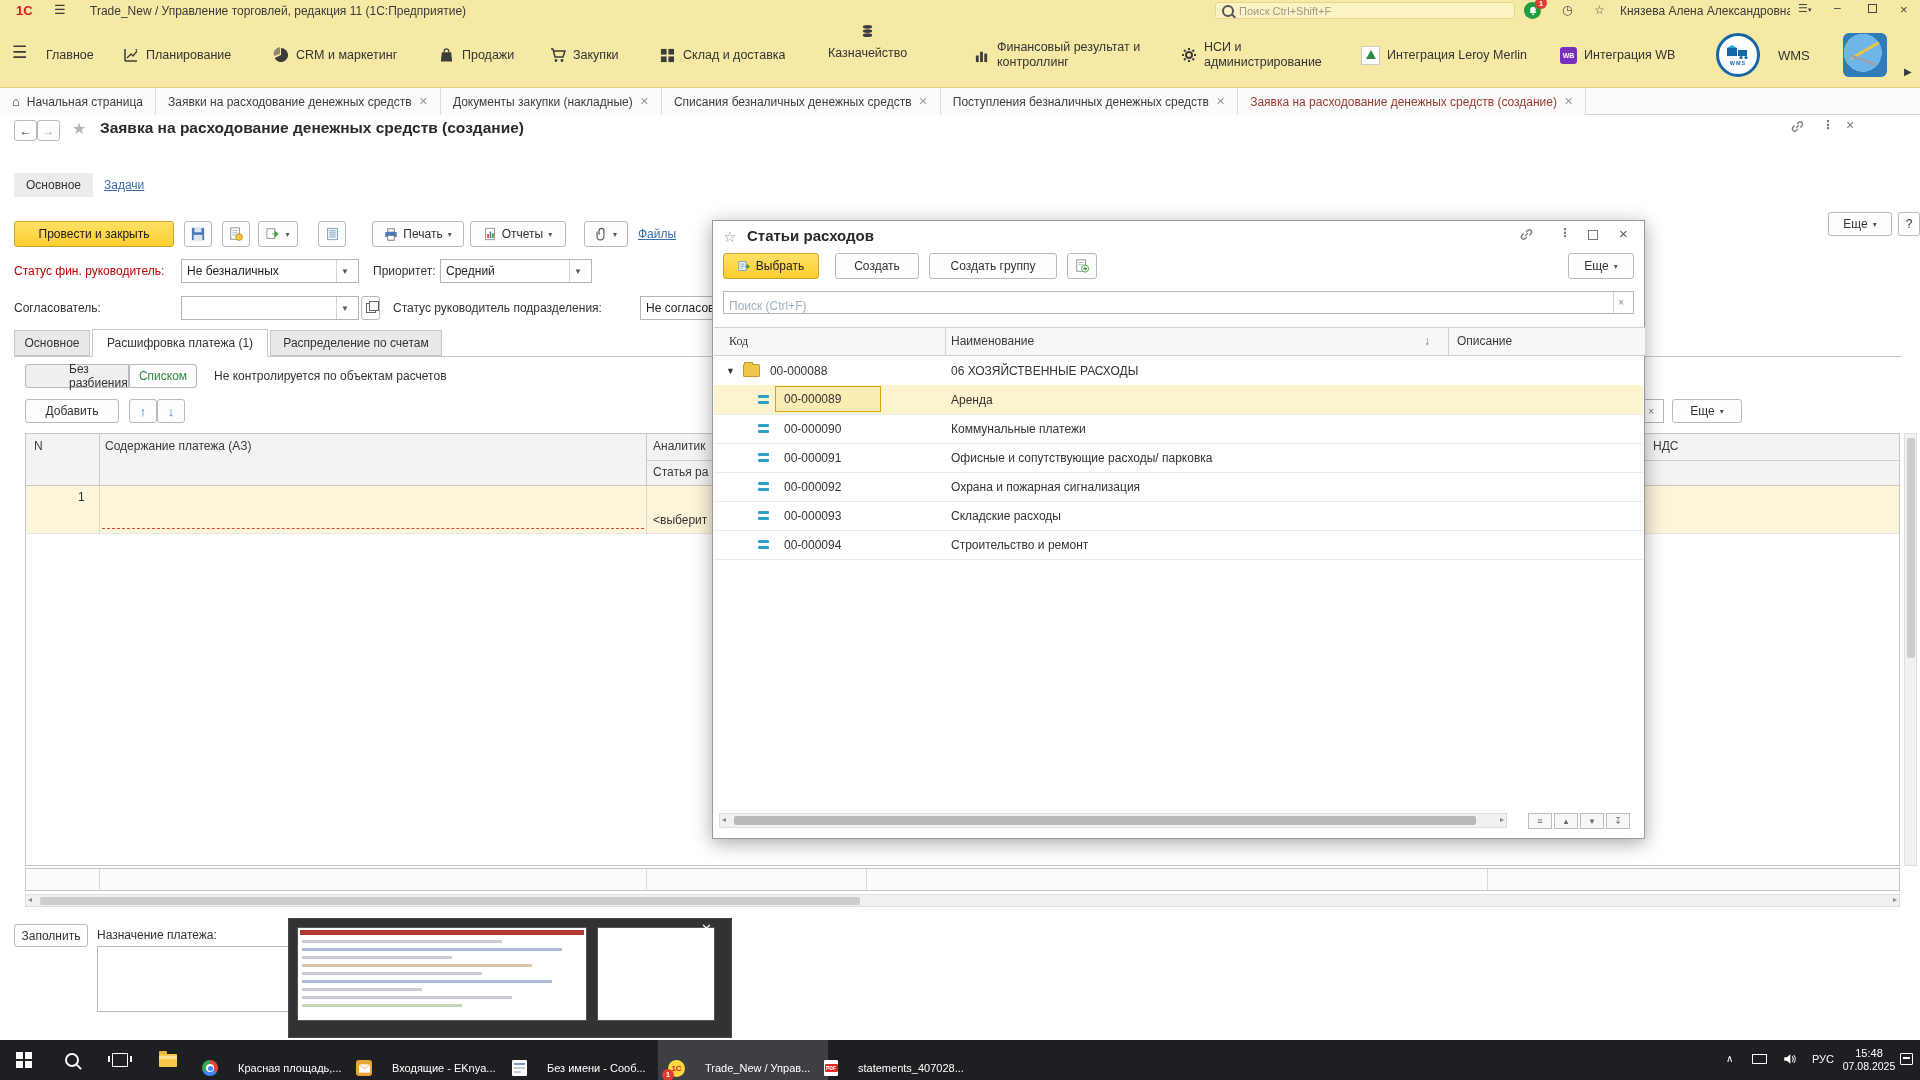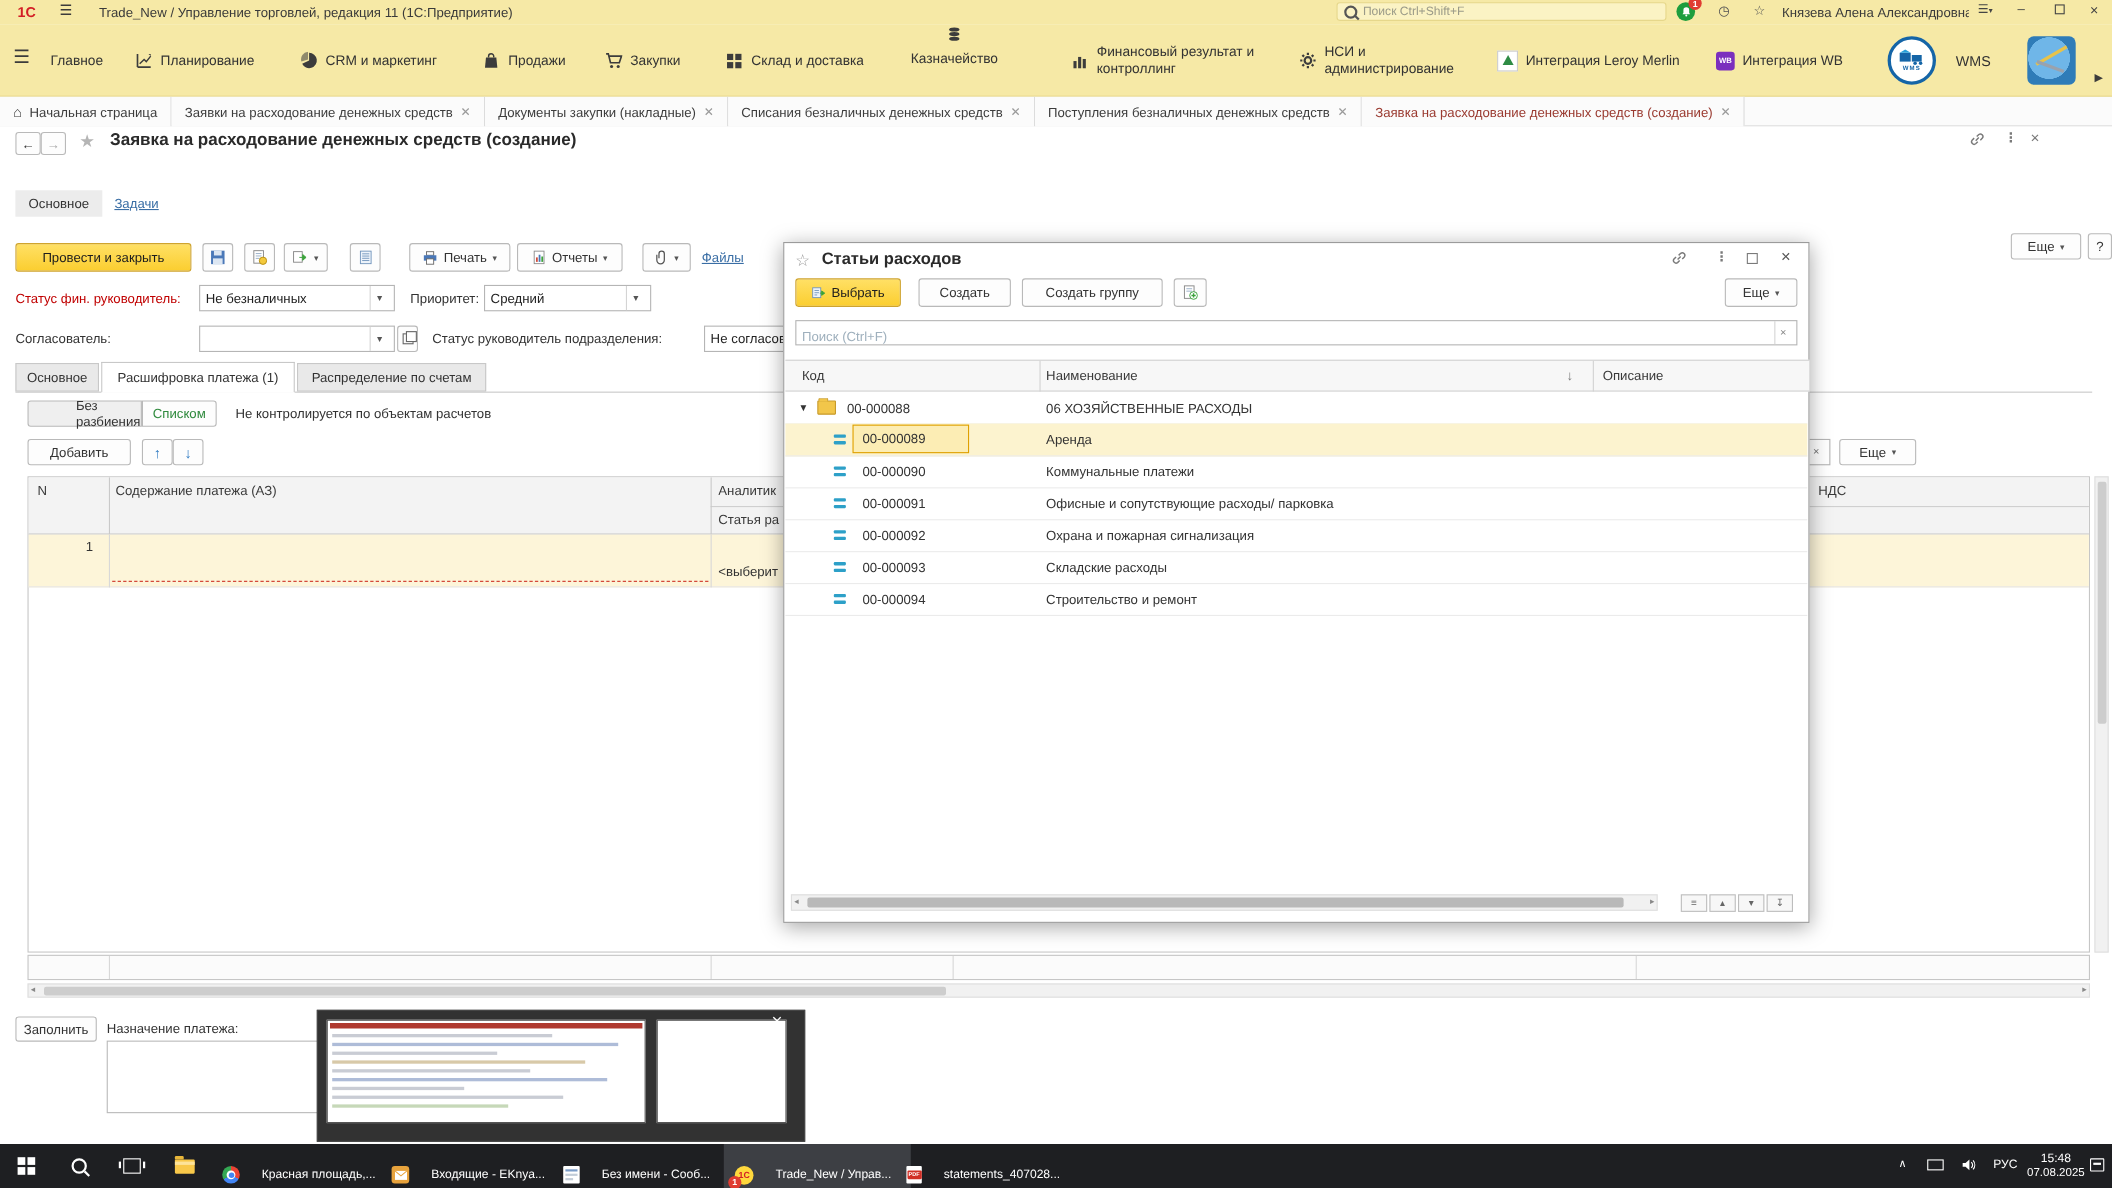--- a/index.html
+++ b/index.html
@@ -448,21 +448,21 @@
         <span>Еще</span>
         <span style="font-size:8px;color:#555;">▾</span>
       </div>
 
     <div class="abs inp" style="left:10px;top:70px;width:911px;height:23px;color:#9fb0bd;align-items:flex-end;">
       <span title="Поиск (Ctrl+F)">Поиск (Ctrl+F)</span>
       <span class="caret" style="font-size:10px;color:#888;">×</span>
     </div>
 
     <div class="abs" style="left:1px;top:106px;width:931px;height:29px;background:#f7f7f7;border-top:1px solid #d2d2d2;border-bottom:1px solid #d2d2d2;">
-      <span class="abs th" style="left:15px;top:6px;">Код</span>
+      <span class="abs th" style="left:15px;top:6px;font-family:Liberation Serif, serif;">Код</span>
       <span class="abs th" style="left:237px;top:6px;">Наименование</span>
       <span class="abs" style="left:710px;top:6px;color:#777;">↓</span>
       <span class="abs th" style="left:743px;top:6px;">Описание</span>
       <div class="abs vline" style="left:231px;top:0;height:28px;background:#d2d2d2;"></div>
       <div class="abs vline" style="left:734px;top:0;height:28px;background:#d2d2d2;"></div>
     </div>
 
     <div class="drow" style="top:135px;">
       <span style="margin-left:12px;font-size:9px;color:#333;">▼</span>
       <span class="folder" style="margin-left:8px;"></span>

